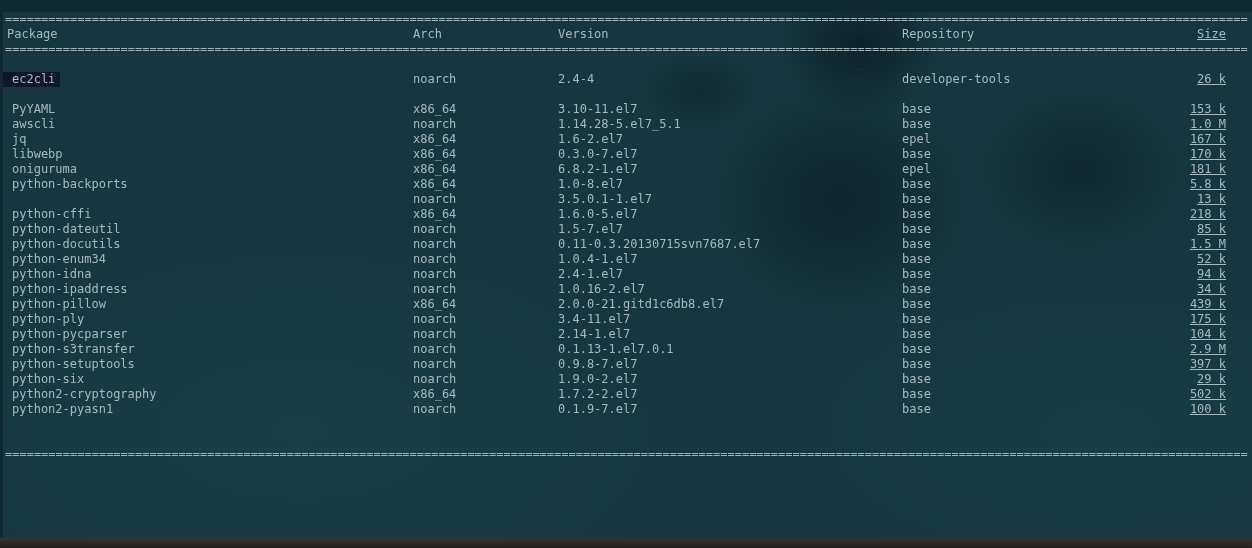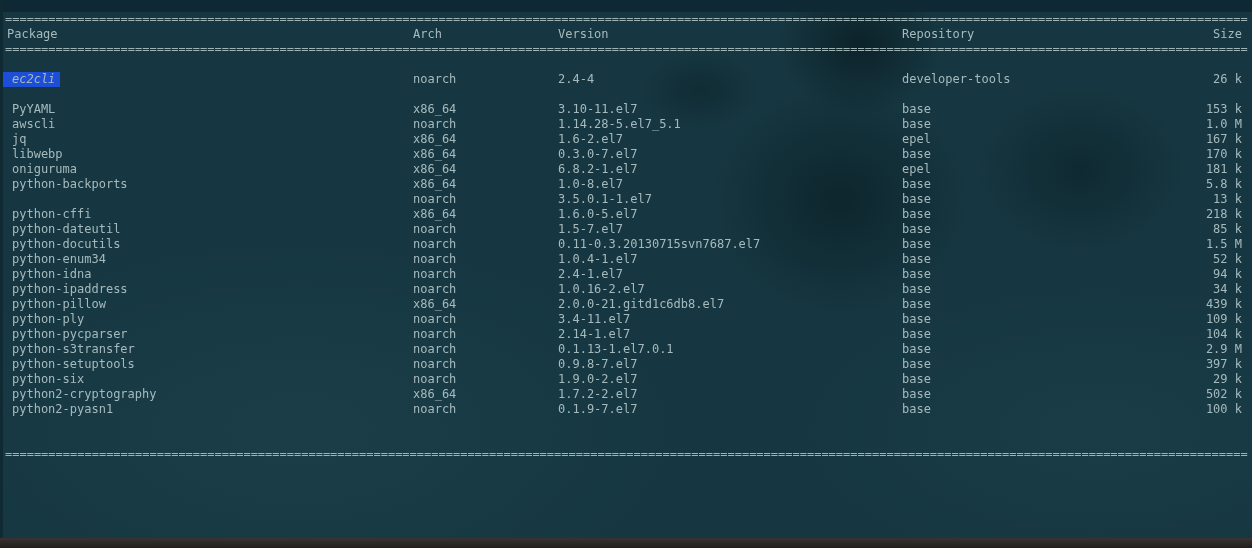--- a/index.html
+++ b/index.html
@@ -25,22 +25,22 @@
   .edge-bottom{position:absolute;bottom:0;left:0;width:100%;height:10px;
     background:linear-gradient(#3a3431,#211e1c);}
   .content{position:absolute;top:12px;left:0;width:100%;}
   .line{position:relative;height:15px;white-space:pre;overflow:hidden;padding-left:5px;}
   .sep{color:#9db3b6;letter-spacing:0;}
   .col{position:absolute;top:0;white-space:pre;}
   .c-pkg{left:12px;}
   .c-arch{left:413px;}
   .c-ver{left:558px;}
   .c-repo{left:902px;}
-  .c-size{right:10px;text-align:left;}
-  .hl{left:3px;padding-left:9px;padding-right:5px;background:#1d4ed8;font-style:italic;}
+  .c-size{right:26px;text-align:left;text-decoration:underline;}
+  .hl{left:3px;padding-left:9px;padding-right:5px;background:#0f172a;}
 </style>
 </head>
 <body>
 
 <div class="screen">
   <div class="bg-art"></div>
   <div class="edge-top"></div>
   <div class="edge-left"></div>
 
   <div class="content">
@@ -170,21 +170,21 @@
     <span class="col c-arch">x86_64</span>
     <span class="col c-ver">2.0.0-21.gitd1c6db8.el7</span>
     <span class="col c-repo">base</span>
     <span class="col c-size">439 k</span>
   </div>
         <div class="line row">
     <span class="col c-pkg">python-ply</span>
     <span class="col c-arch">noarch</span>
     <span class="col c-ver">3.4-11.el7</span>
     <span class="col c-repo">base</span>
-    <span class="col c-size">109 k</span>
+    <span class="col c-size">175 k</span>
   </div>
         <div class="line row">
     <span class="col c-pkg">python-pycparser</span>
     <span class="col c-arch">noarch</span>
     <span class="col c-ver">2.14-1.el7</span>
     <span class="col c-repo">base</span>
     <span class="col c-size">104 k</span>
   </div>
         <div class="line row">
     <span class="col c-pkg">python-s3transfer</span>

